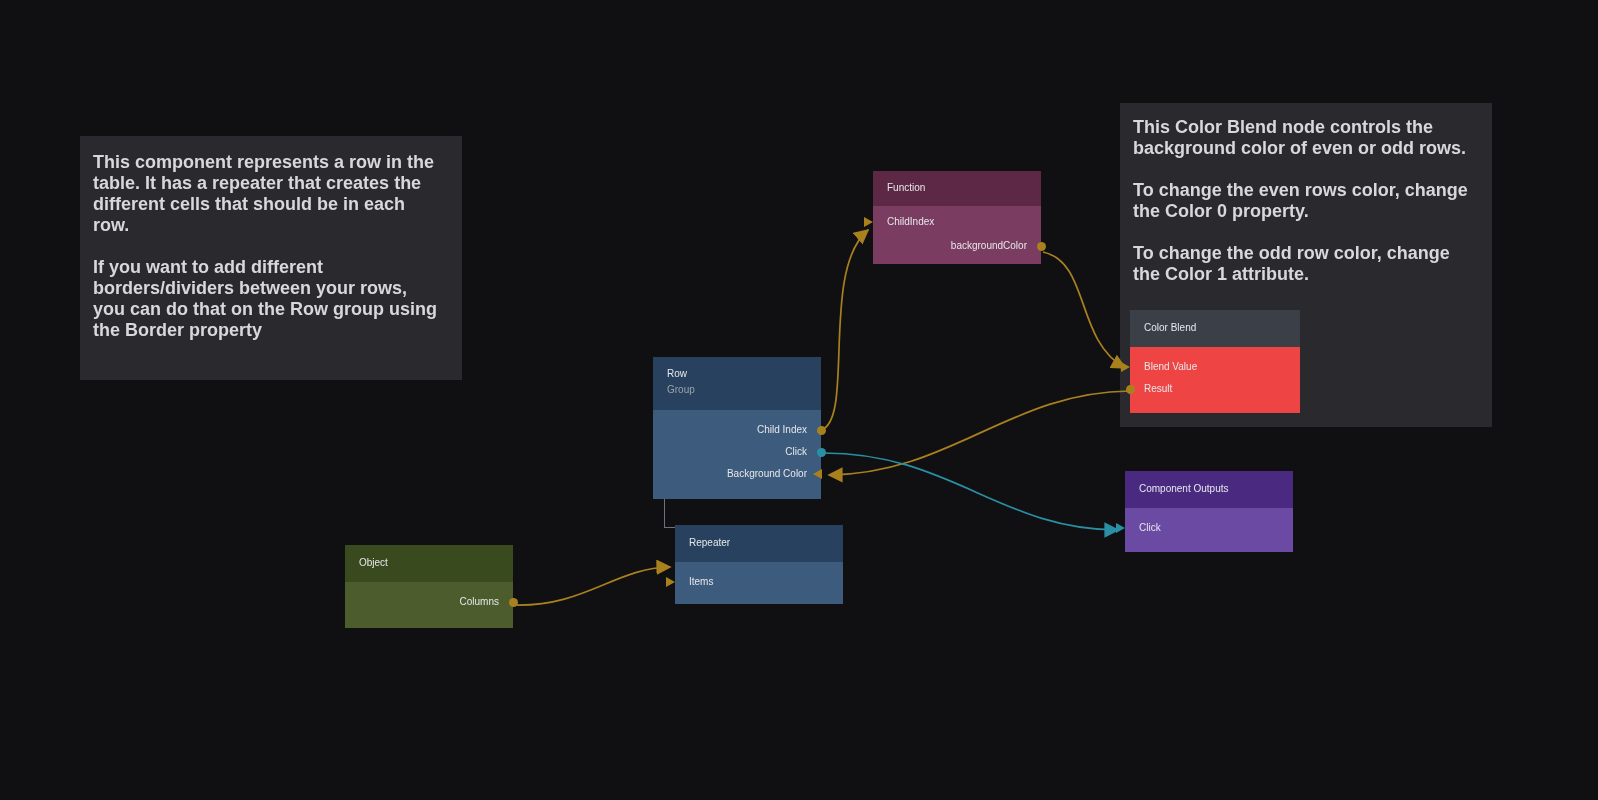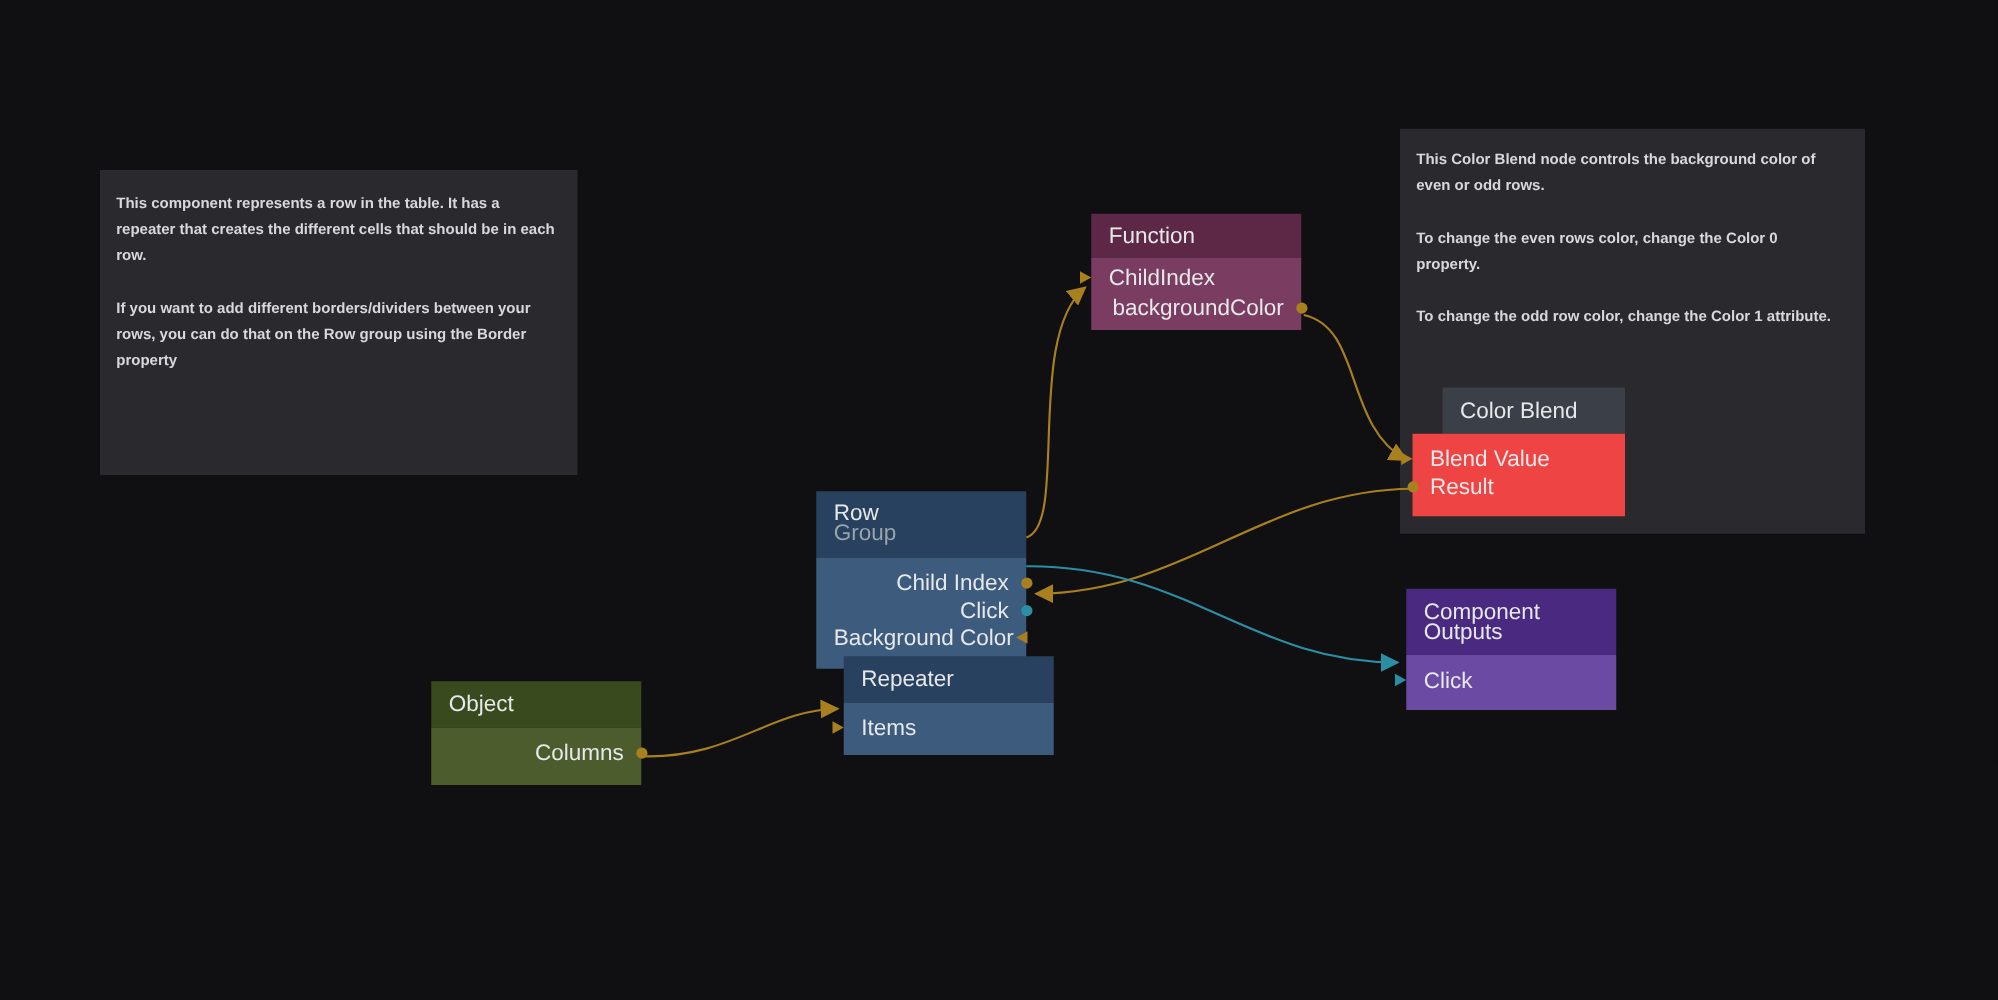--- a/index.html
+++ b/index.html
@@ -17,42 +17,42 @@
     height: 800px;
     background: #101012;
     overflow: hidden;
   }
 
   
   .comment {
     position: absolute;
     background: #2a2a2e;
     color: #d8d8dc;
-    font-size: 12px;
+    font-size: 18px;
     font-weight: bold;
     line-height: 21px;
     box-sizing: border-box;
   }
   .comment .ctext { white-space: pre-wrap; }
 
   #comment-left {
     left: 80px; top: 136px; width: 382px; height: 244px;
     padding: 16px 18px 12px 13px;
   }
   #comment-right {
     left: 1120px; top: 103px; width: 372px; height: 324px;
     padding: 14px 18px 0 13px;
   }
 
   
   .node {
     position: absolute;
     box-sizing: border-box;
     color: #e6e8ea;
-    font-size: 18px;
+    font-size: 10px;
   }
   .node .hdr {
     padding: 9px 14px 10px 14px;
     line-height: 16px;
   }
   .node .hdr .title { display: block; }
   .node .hdr .subtitle { display: block; color: #9aa3ac; }
   .node .body { padding: 4px 0 6px 0; }
   .port {
     position: relative;
@@ -171,21 +171,21 @@
         <span class="arrow left-in" style="border-left-color:#a8801e;"></span>
         <span>ChildIndex</span>
       </div>
       <div class="port out" style="height:24px;line-height:24px;">
         <span>backgroundColor</span>
         <span class="dot right" style="background:#a8801e;"></span>
       </div>
     </div>
   </div>
 
-  <div class="node" id="node-row" style="left:653px; top:357px; width:168px;margin-top:36px;">
+  <div class="node" id="node-row" style="left:653px; top:357px; width:168px;">
     <div class="hdr" style="padding-bottom:12px;">
       <span class="title">Row</span>
       <span class="subtitle">Group</span>
     </div>
     <div class="body" style="padding-top:9px;padding-bottom:14px;">
       <div class="port out">
         <span>Child Index</span>
         <span class="dot right" style="background:#a8801e;"></span>
       </div>
       <div class="port out">
@@ -217,21 +217,21 @@
     </div>
     <div class="body" style="padding:9px 0 15px 16px;">
       <div class="port out">
         <span>Columns</span>
         <span class="dot right" style="background:#a8801e;"></span>
       </div>
     </div>
   </div>
 
   <div class="node" id="node-colorblend" style="left:1130px; top:310px; width:170px;">
-    <div class="hdr" style="padding:10px 14px 11px 14px;margin-left:24px;">
+    <div class="hdr" style="padding:10px 14px 11px 14px;">
       <span class="title">Color Blend</span>
     </div>
     <div class="body" style="padding:9px 0 13px 0;">
       <div class="port in">
         <span class="arrow left-in" style="border-left-color:#a8801e;"></span>
         <span>Blend Value</span>
       </div>
       <div class="port in">
         <span class="dot left" style="background:#a8801e;"></span>
         <span>Result</span>

